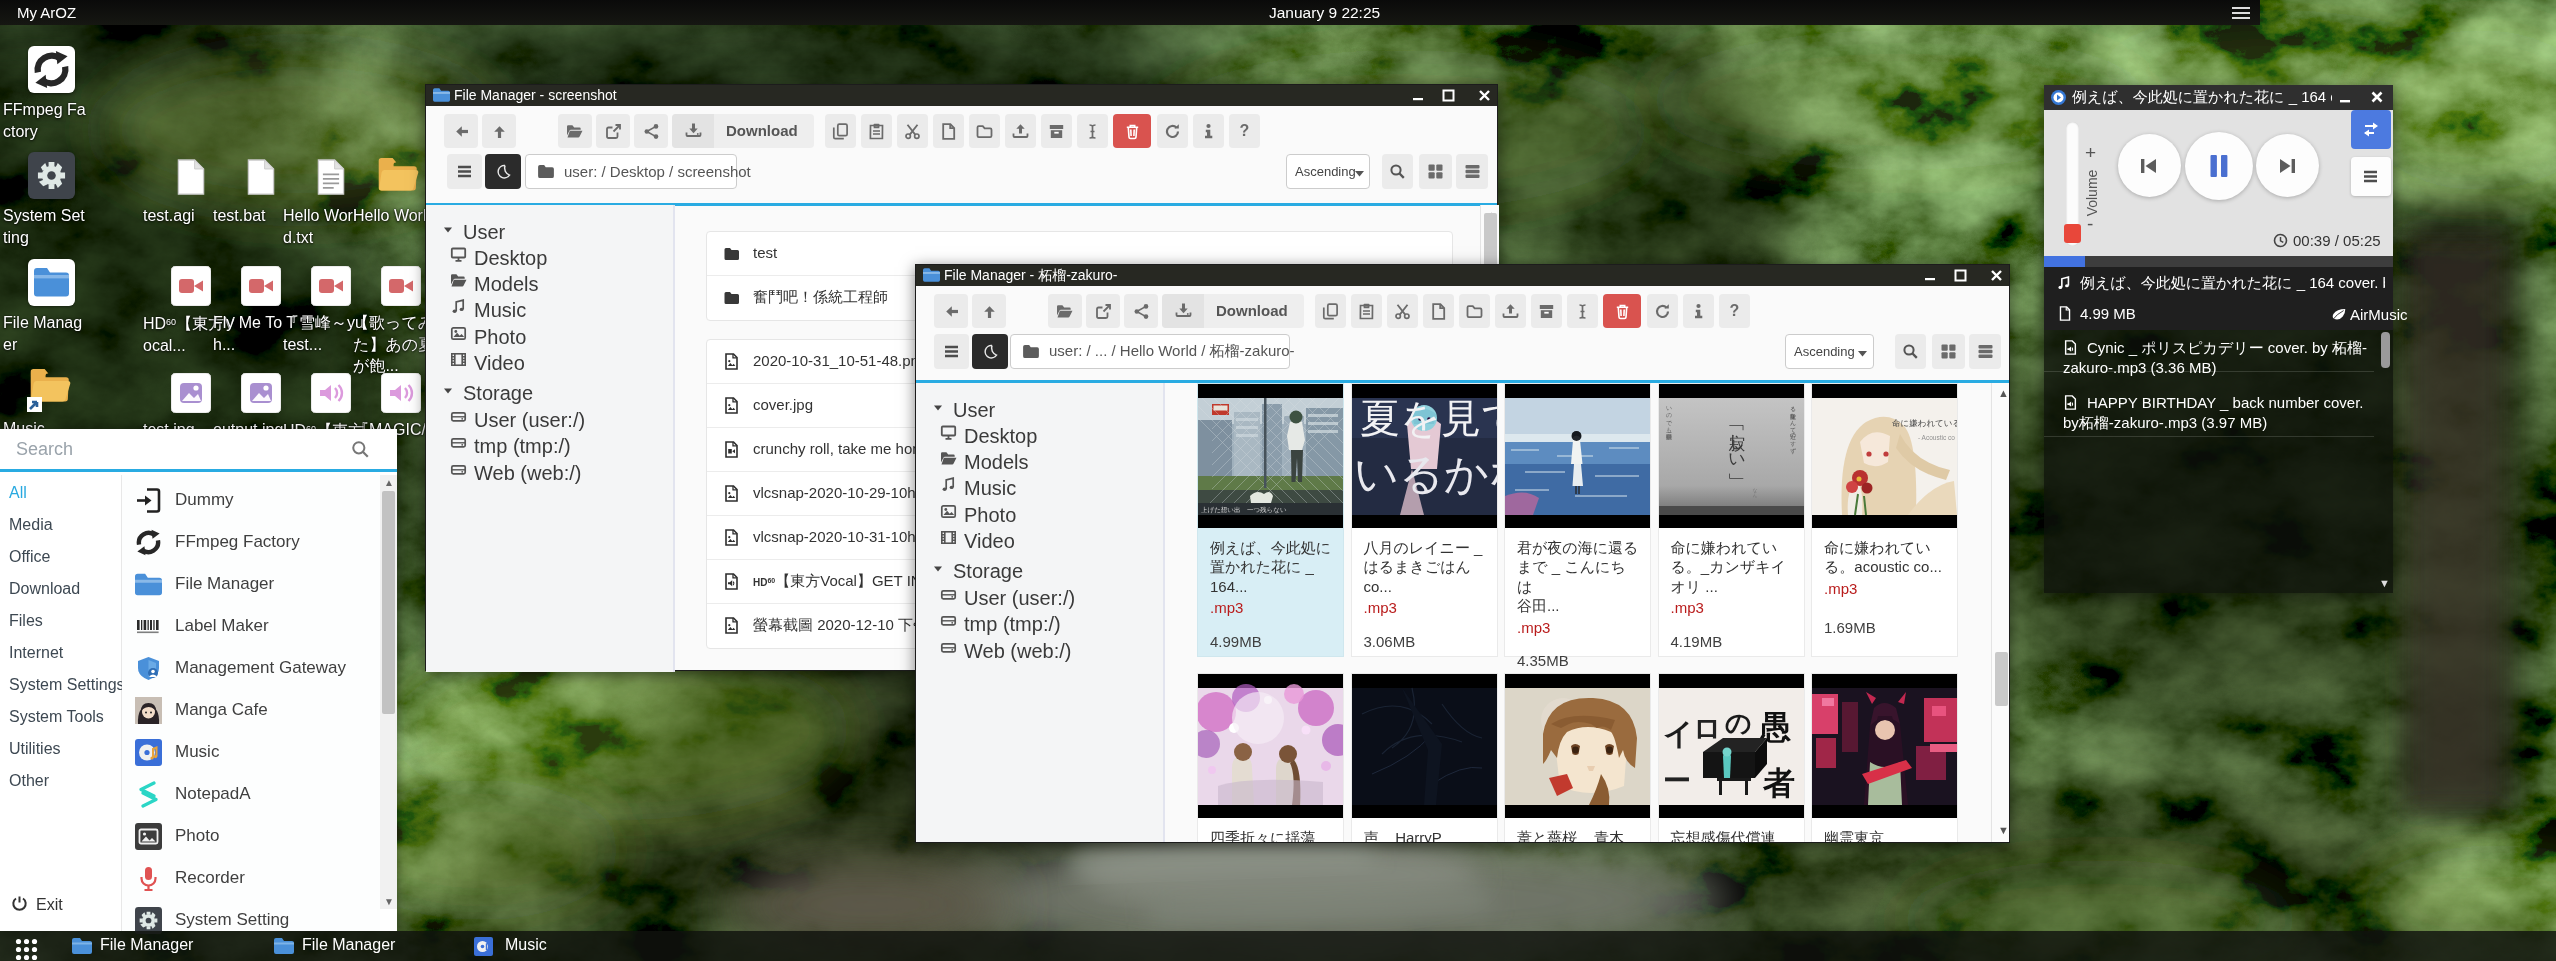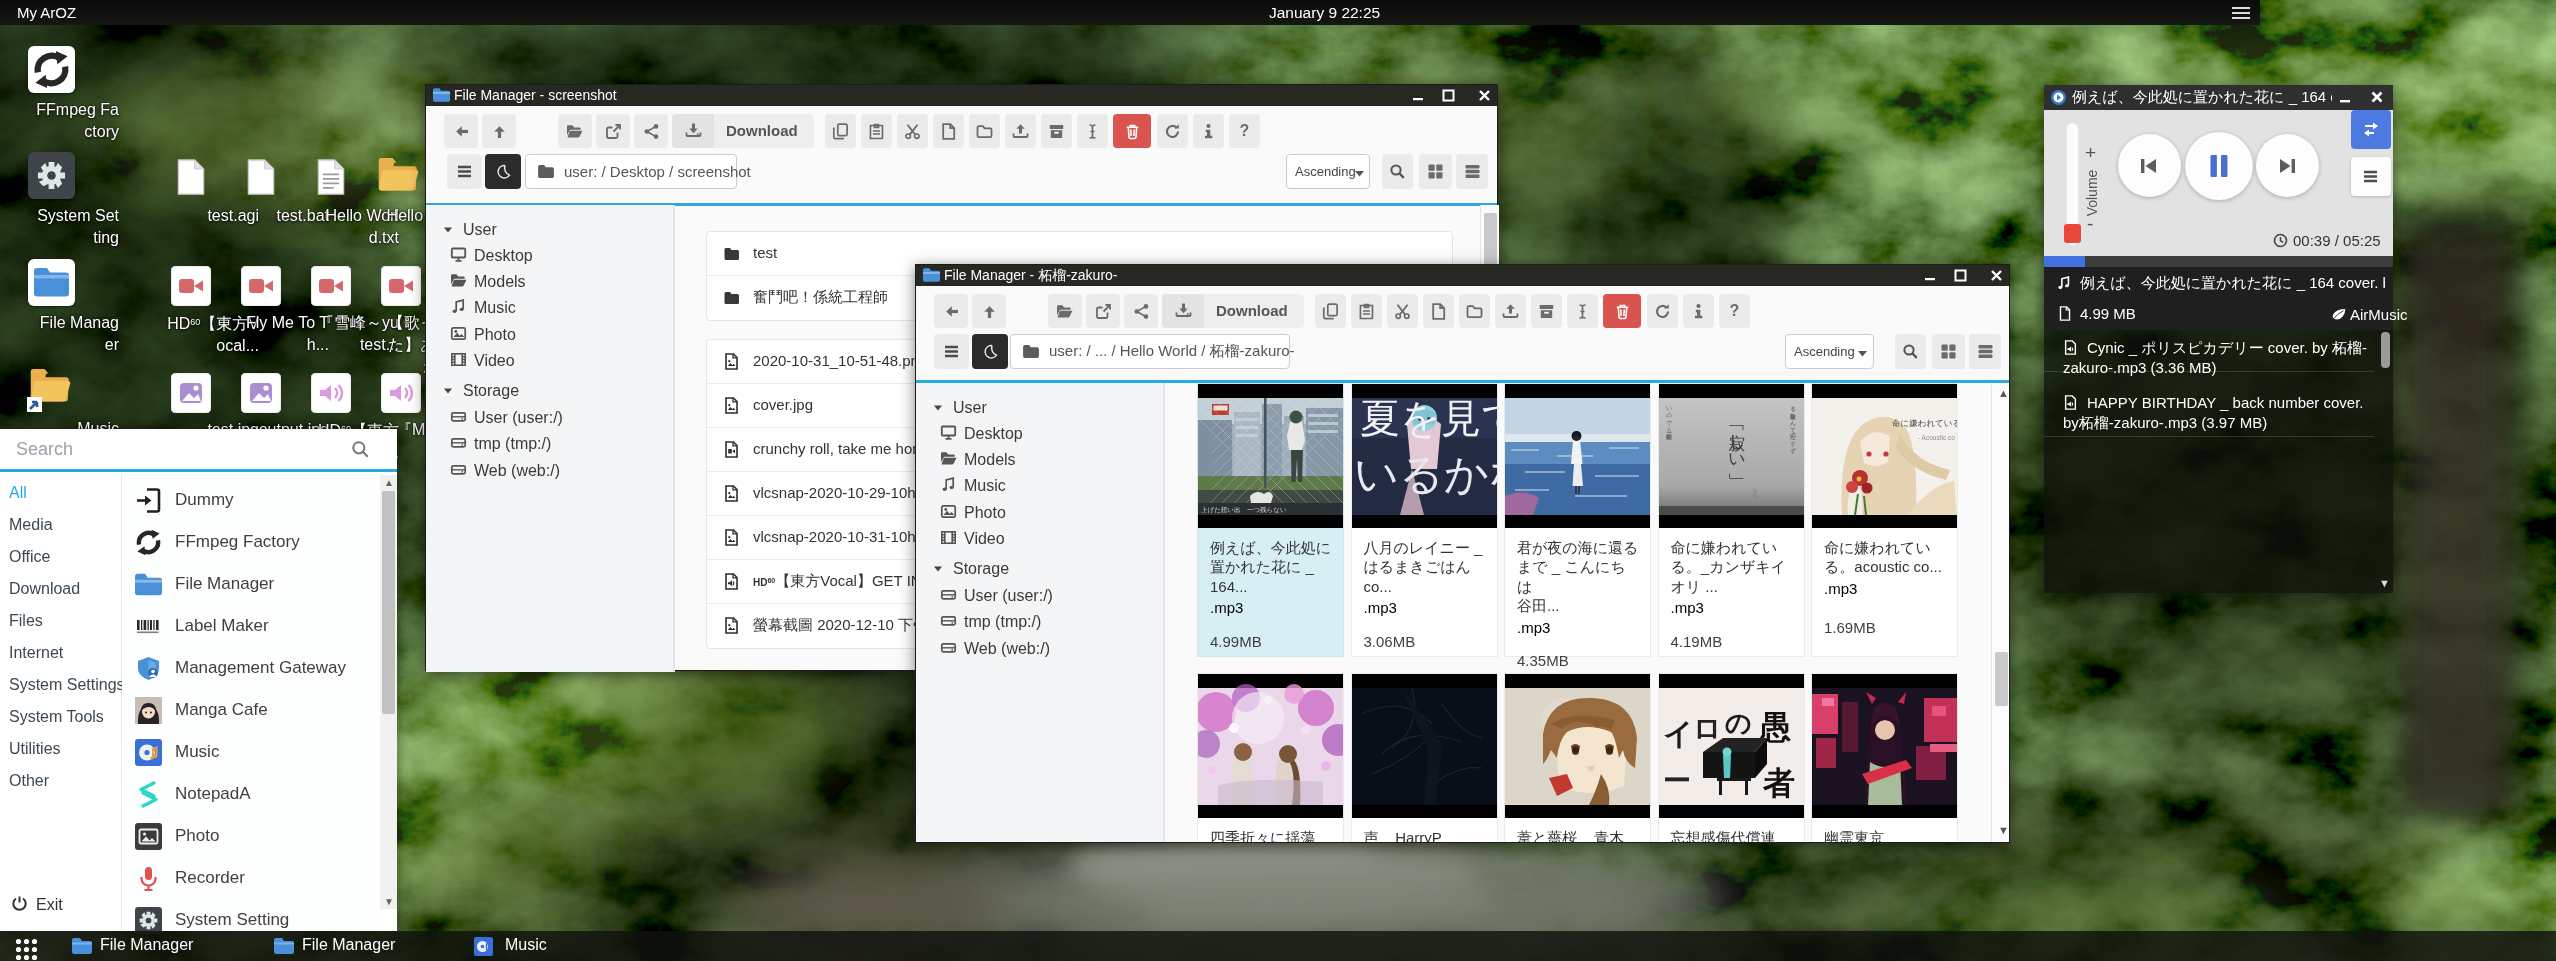--- a/index.html
+++ b/index.html
@@ -6,52 +6,52 @@
 html,body { width:2556px; height:961px; overflow:hidden; }
 body { font-family:"Liberation Sans", sans-serif; position:relative; background:#1c2913; }
 .abs { position:absolute; }
 .sup { font-size:9px; vertical-align:4px; }
 
 
 #topbar { position:absolute; left:0; top:0; width:2260px; height:25px; background:linear-gradient(180deg,#0a0a0a,#161712); color:#fff; z-index:60; }
 #topbar .brand { position:absolute; left:17px; top:4px; font-size:15px; }
 #topbar .clock { position:absolute; left:1269px; top:4px; font-size:15.5px; }
 #topbar .menu { position:absolute; right:10px; top:6px; }
-.dlabel { position:absolute; z-index:2; color:#fff; font-size:16px; line-height:21.5px; text-align:right; text-shadow:0 1px 3px rgba(0,0,0,0.9), 0 0 2px rgba(0,0,0,0.7); width:96px;margin-left:20px; }
+.dlabel { position:absolute; z-index:2; color:#fff; font-size:16px; line-height:21.5px; text-align:left; text-shadow:0 1px 3px rgba(0,0,0,0.9), 0 0 2px rgba(0,0,0,0.7); width:96px; }
 .tile { position:absolute; background:#fff; border-radius:6px; box-shadow:0 1px 3px rgba(0,0,0,0.45); }
 
 
 .win { position:absolute; background:#fafafa; box-shadow:0 3px 14px rgba(0,0,0,0.5); border:1px solid #1c1c1c; z-index:10; }
 .tbar { position:absolute; left:0; top:0; right:0; height:21px; background:#272822; color:#fff; }
 .tbar .ttext { position:absolute; left:28px; top:2px; font-size:14px; white-space:nowrap; }
 .toolbtn { position:absolute; height:34px; background:#ebebeb; border-radius:4px; display:flex; align-items:center; justify-content:center; }
 .toolbtn.red { background:#d9534f; }
 .toolbtn.dark { background:#2b2b2b; }
 .bread > svg { flex:0 0 auto; }
 .bread { position:absolute; height:35px; background:#fff; border:1px solid #cccccc; border-radius:4px; color:#555; font-size:15px; display:flex; align-items:center; white-space:nowrap; }
 .bluesep { position:absolute; left:0; right:0; height:2.5px; background:#29abe2; }
 .sidebar { position:absolute; background:#f4f5f6; border-right:2px solid #e2e4ef; }
-.snav { position:absolute; font-size:16px; color:#3a3a3a; white-space:nowrap; }
+.snav { position:absolute; font-size:20px; color:#3a3a3a; white-space:nowrap; }
 .fmscroll { position:absolute; background:#fbfbfb; border-left:1px solid #e4e4e4; }
 .fthumb { position:absolute; width:18px; background:#c9c9c9; left:3px; border-radius:2px; }
 .sarr { position:absolute; left:4px; font-size:11px; color:#555; }
 
 
 .rowgrp { position:absolute; background:#fff; border:1px solid #e6e6e6; border-radius:4px; }
 .frow { position:relative; height:44px; border-bottom:1px solid #ececec; font-size:15px; color:#333; }
 .frow:last-child { border-bottom:none; }
 .frow .fi { position:absolute; left:16px; top:13px; }
 .frow .ft { position:absolute; left:46px; top:12px; white-space:nowrap; }
 
 
 .card { position:absolute; width:147px; background:#fff; border:1px solid #eaeaea; }
 .card.sel { background:#d8eef5; border-color:#cfe7ee; }
 .cthumb { position:absolute; left:0; top:0; width:145px; height:144px; background:#000; overflow:hidden; }
 .cbody { position:absolute; left:0; top:144px; width:145px; padding:10px 10px 0 12px; font-size:15px; color:#333; line-height:19.5px; }
-.cext { color:#000000; margin-top:2px; }
+.cext { color:#b91c1c; margin-top:2px; }
 .csize { margin-top:14px; color:#3f3f3f; }
 
 
 #startmenu { position:absolute; left:0; top:429px; width:397px; height:502px; background:#fff; z-index:40; box-shadow:2px 0 8px rgba(0,0,0,0.3); }
 #sm-search { position:absolute; left:0; top:0; width:397px; height:43px; background:#fff; border-bottom:3px solid #29abe2; }
 #sm-search .ph { position:absolute; left:16px; top:10px; font-size:18px; color:#9aa3ab; }
 #sm-cats { position:absolute; left:0; top:46px; width:122px; bottom:0; border-right:1px solid #e8e8e8; }
 .smcat { position:absolute; left:9px; font-size:16px; color:#3d4852; white-space:nowrap; }
 #sm-apps { position:absolute; left:122px; top:46px; right:17px; bottom:0; background:#fdfefe; }
 .smapp { position:absolute; left:13px; height:42px; width:230px; }

